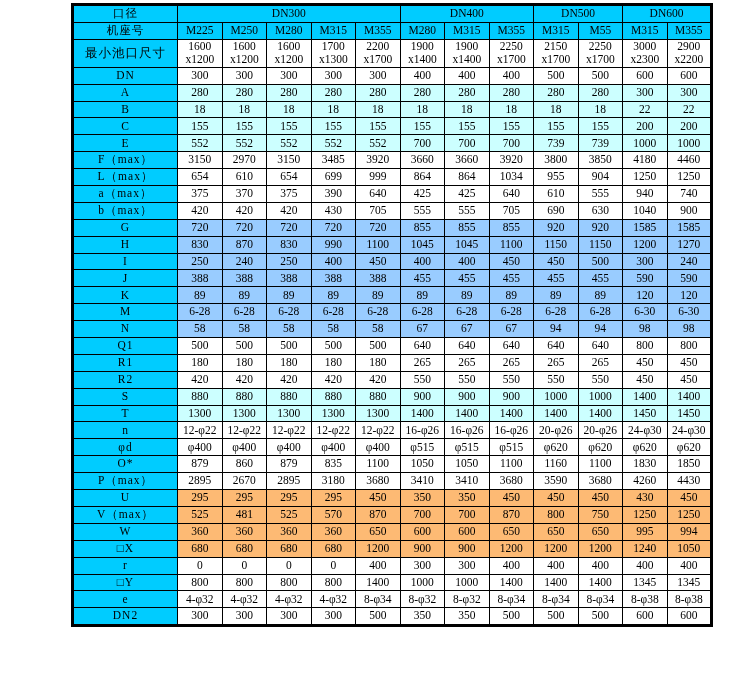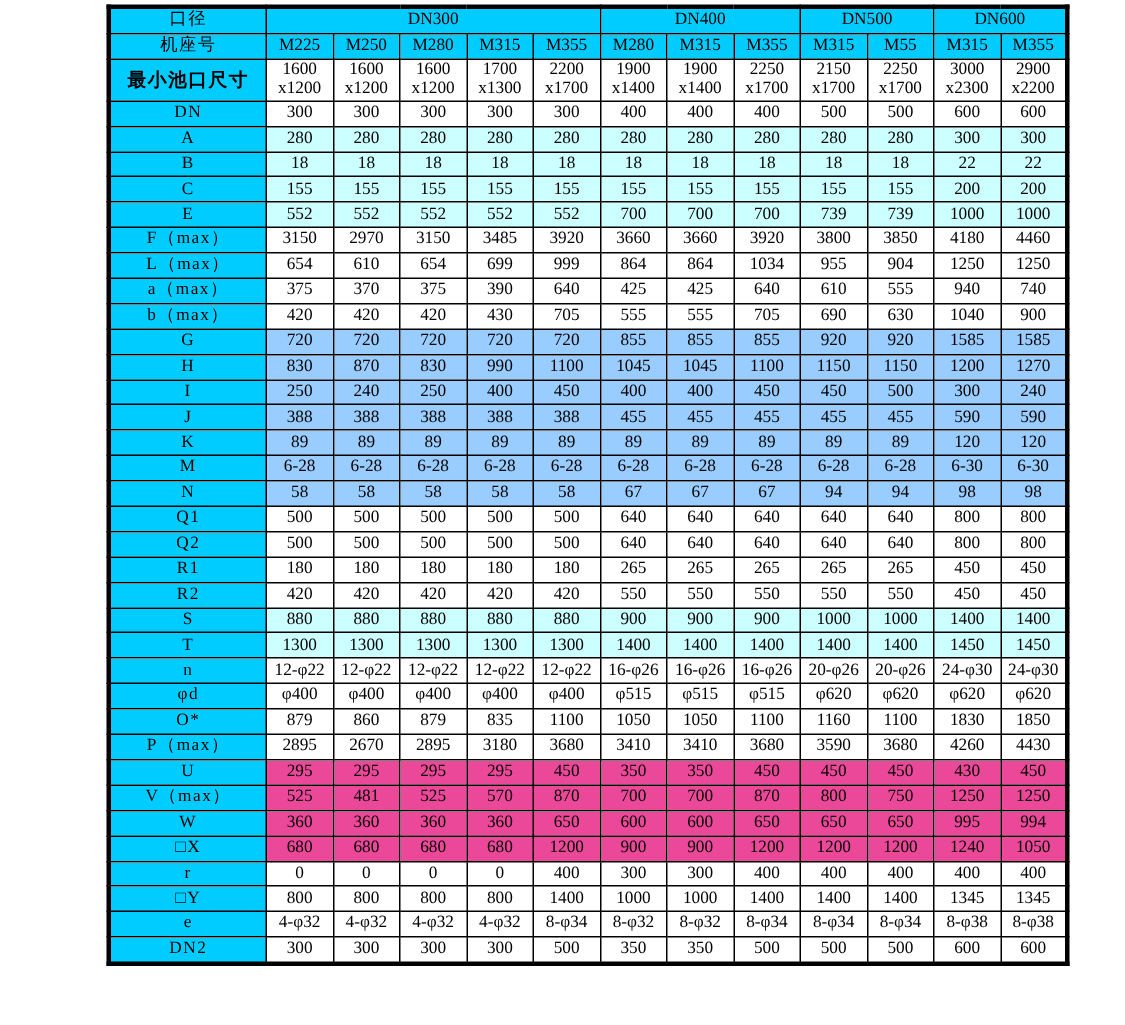--- a/index.html
+++ b/index.html
@@ -9,21 +9,21 @@
     font-size:11.5px;line-height:1;color:#000;height:15.9px;overflow:hidden;white-space:nowrap;
     font-family:"Liberation Serif","DejaVu Serif",serif;}
   tr.hdr td{height:21px;font-size:12.5px;}
   td.lbl, tr.hdr td{background:#00CCFF;}
   td.lbl{font-size:12.5px;letter-spacing:1px;}
   tr.size-row td{height:40px;}
   tr.size-row td .ln{display:block;line-height:13.5px;}
   .bg-none{background:#ffffff;}
   .bg-cyan{background:#CCFFFF;}
   .bg-blue{background:#99CCFF;}
-  .bg-green{background:#ec4899;}
+  .bg-green{background:#fdba74;}
   td.ge{border-right:2.5px solid #000;}
   tr.thick td{border-bottom:3px solid #000;}
 </style>
 </head>
 <body>
 
 <table id="spec-table">
   <colgroup>
     <col style="width:105px">
     <col span="12" style="width:44.5px">
@@ -45,21 +45,21 @@
         <td class="ge">M355</td>
         <td class="">M280</td>
         <td class="">M315</td>
         <td class="ge">M355</td>
         <td class="">M315</td>
         <td class="ge">M55</td>
         <td class="">M315</td>
         <td class="">M355</td>
       </tr>
       <tr class="size-row">
-        <td class="lbl" style="font-size: 12.5px; font-weight: bold;">最小池口尺寸</td>
+        <td class="lbl" style="font-size: 12.5px;">最小池口尺寸</td>
         <td class="bg-none">
           <span class="ln">1600</span>
           <span class="ln">x1200</span>
         </td>
         <td class="bg-none">
           <span class="ln">1600</span>
           <span class="ln">x1200</span>
         </td>
         <td class="bg-none">
           <span class="ln">1600</span>
@@ -351,35 +351,20 @@
         <td class="bg-none ge">500</td>
         <td class="bg-none">640</td>
         <td class="bg-none">640</td>
         <td class="bg-none ge">640</td>
         <td class="bg-none">640</td>
         <td class="bg-none ge">640</td>
         <td class="bg-none">800</td>
         <td class="bg-none">800</td>
       </tr>
       <tr>
-        <td class="lbl">Q2</td>
-        <td class="bg-none">500</td>
-        <td class="bg-none">500</td>
-        <td class="bg-none">500</td>
-        <td class="bg-none">500</td>
-        <td class="bg-none ge">500</td>
-        <td class="bg-none">640</td>
-        <td class="bg-none">640</td>
-        <td class="bg-none ge">640</td>
-        <td class="bg-none">640</td>
-        <td class="bg-none ge">640</td>
-        <td class="bg-none">800</td>
-        <td class="bg-none">800</td>
-      </tr>
-      <tr>
         <td class="lbl">R1</td>
         <td class="bg-none">180</td>
         <td class="bg-none">180</td>
         <td class="bg-none">180</td>
         <td class="bg-none">180</td>
         <td class="bg-none ge">180</td>
         <td class="bg-none">265</td>
         <td class="bg-none">265</td>
         <td class="bg-none ge">265</td>
         <td class="bg-none">265</td>

